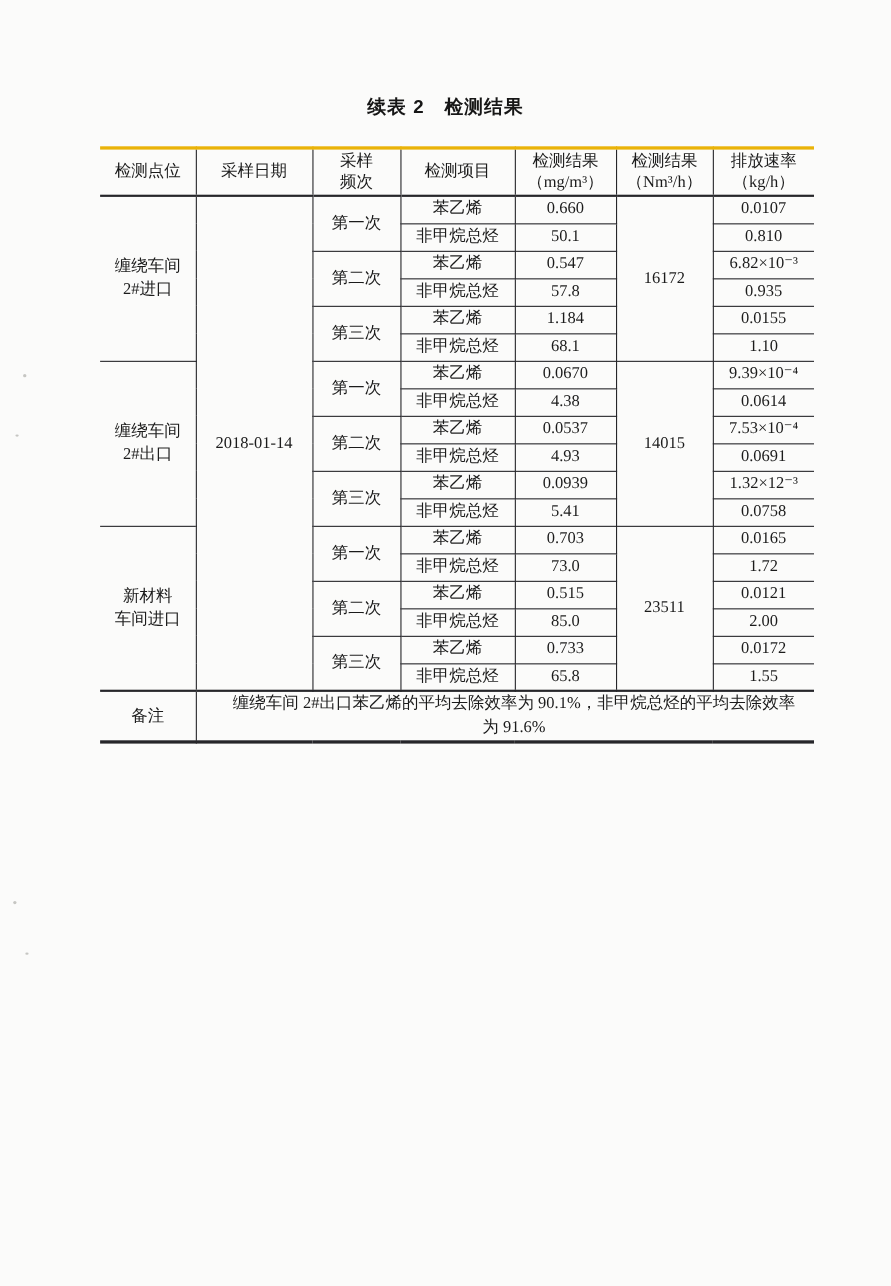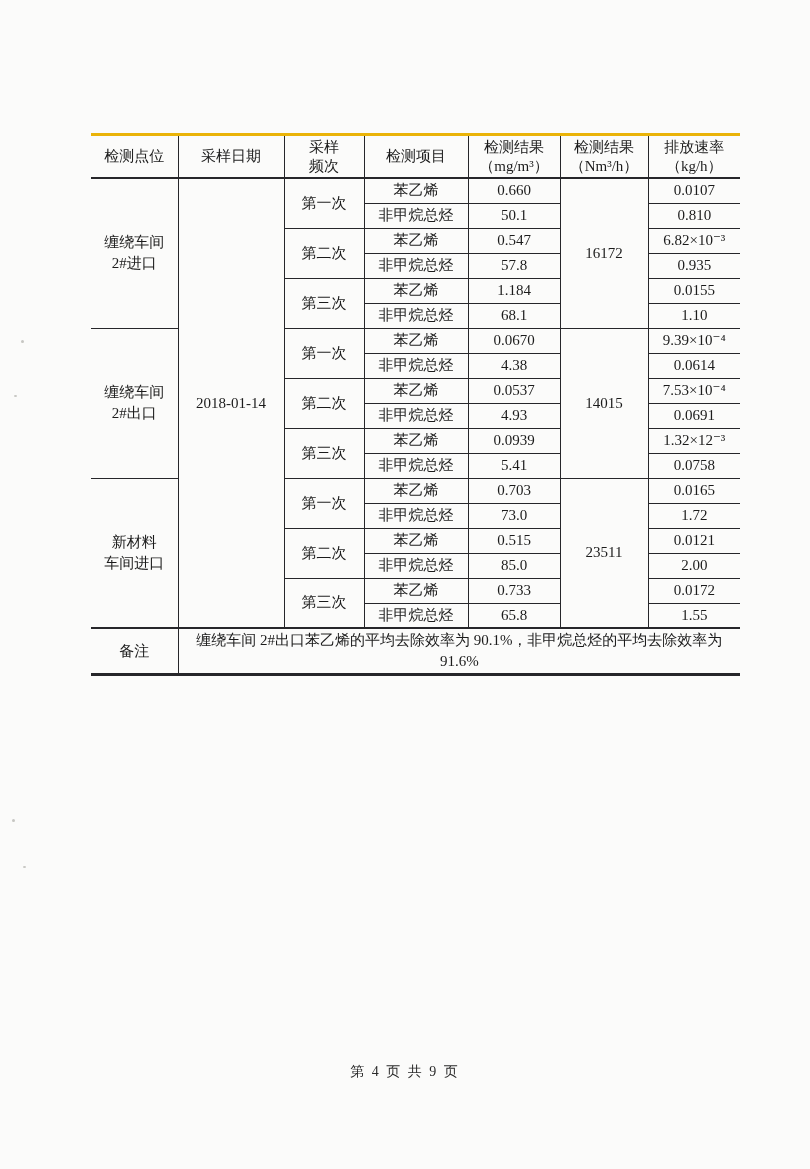--- a/index.html
+++ b/index.html
@@ -51,20 +51,21 @@
   table.monitor tbody tr { height: 25px; }
   table.monitor tr.remark-row td {
     border-top: 2px solid #26262a;
     height: 44px;
   }
   .hline { line-height: 19px; }
   .pline { line-height: 21px; }
   .remark-text {
     padding: 1px 14px;
     line-height: 21px;
+    margin-left: 16px;
   }
   .page-footer {
     position: absolute;
     top: 1063px;
     left: 0;
     width: 100%;
     text-align: center;
     font-size: 14px;
     letter-spacing: 2px;
     color: #2a2a2a;
@@ -74,20 +75,21 @@
     background: #86867f;
     border-radius: 50%;
     opacity: 0.45;
   }
 </style>
 </head>
 <body>
 
 <div class="page">
 
+  <div class="doc-title">续表 2　检测结果</div>
 
   <table class="monitor">
     <colgroup>
       <col style="width:87px">
         <col style="width:106px">
         <col style="width:80px">
       <col style="width:104px">
         <col style="width:92px">
         <col style="width:88px">
       <col style="width:92px">
@@ -246,20 +248,19 @@
 
       <tr class="remark-row">
         <td class="no-l">备注</td>
         <td class="no-r" colspan="6">
           <div class="remark-text">缠绕车间 2#出口苯乙烯的平均去除效率为 90.1%，非甲烷总烃的平均去除效率为 91.6%</div>
         </td>
       </tr>
     </tbody>
   </table>
 
-  <div class="page-footer">第 4 页 共 9 页</div>
 
   <div class="speckle" style="left:21px; top:340px; width:3px; height:3px;"></div>
   <div class="speckle" style="left:14px; top:395px; width:3px; height:2px;"></div>
   <div class="speckle" style="left:12px; top:819px; width:3px; height:3px;"></div>
   <div class="speckle" style="left:23px; top:866px; width:3px; height:2px;"></div>
 
 </div>
 
 </body></html>

